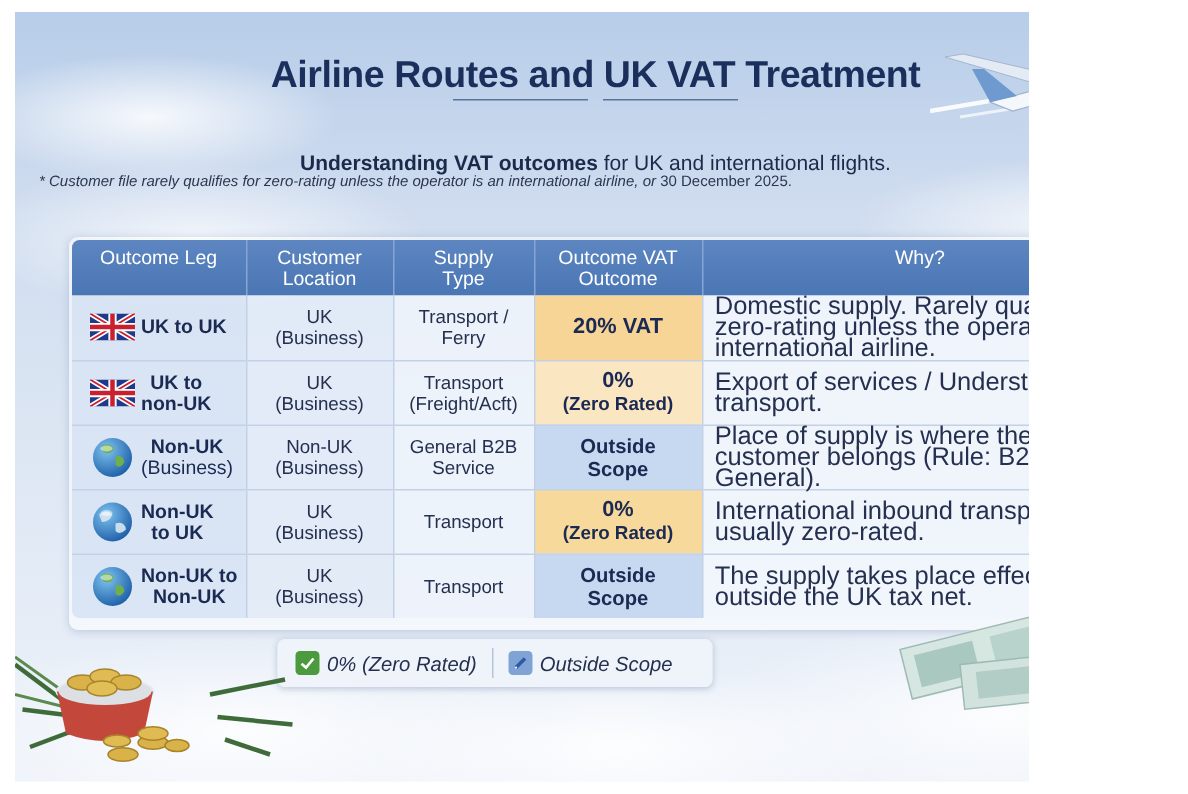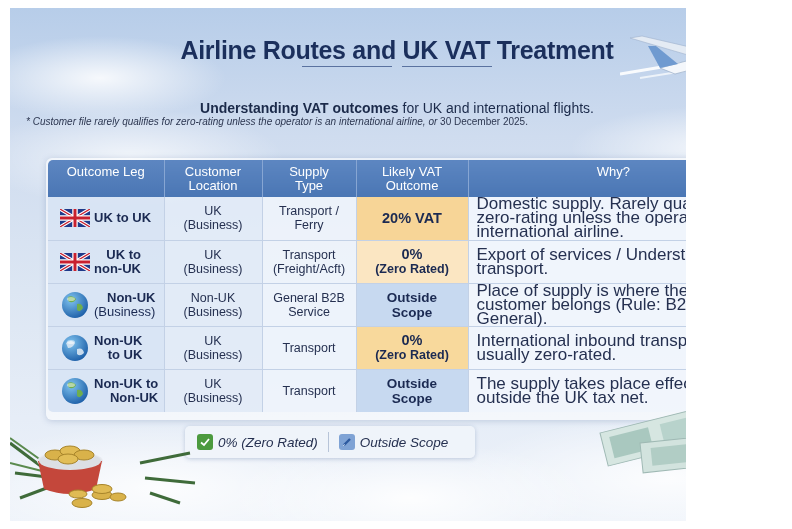--- a/index.html
+++ b/index.html
@@ -66,21 +66,21 @@
   }
   table.vat th:last-child { border-right: none; }
   table.vat td {
     height: 43px; font-size: 12.5px; color: #253050; text-align: center;
     border-right: 1px solid #c3d1e6; border-bottom: 1px solid #c3d1e6;
     line-height: 14px; padding: 0 4px;
   }
   table.vat td:last-child { border-right: none; }
   table.vat tr:last-child td { border-bottom: none; }
   table.vat td.leg {
-    text-align: right; font-weight: bold; font-size: 13px; color: #1b2a52;
+    text-align: center; font-weight: bold; font-size: 13px; color: #1b2a52;
     background: rgba(213,226,243,0.85);
     padding-left: 10px;
   }
   table.vat td.loc { background: rgba(222,232,246,0.8); }
   table.vat td.sup { background: rgba(236,242,250,0.85); }
   table.vat td.why { text-align: left; font-size: 17px; padding-left: 8px; background: rgba(240,245,252,0.8); }
   table.vat td.out { font-weight: bold; font-size: 13.5px; color: #1b2a52; }
   .out-20 { background: #f7d597 !important; }
   .out-0a { background: #fbe6c2 !important; }
   .out-0b { background: #f8d99c !important; }
@@ -142,21 +142,21 @@
           <col style="width:98px">
           <col style="width:94px">
           <col style="width:112px">
           <col>
       </colgroup>
       <thead>
         <tr>
           <th>Outcome Leg</th>
           <th><span>Customer</span><br><span>Location</span></th>
           <th><span>Supply</span><br><span>Type</span></th>
-          <th><span>Likely VAT</span><br><span>Outcome</span></th>
+          <th><span>Outcome VAT</span><br><span>Outcome</span></th>
           <th>Why?</th>
         </tr>
       </thead>
       <tbody>
 
         <tr>
           <td class="leg">
             <div class="leg-inner">
               <svg class="flag" viewBox="0 0 60 36">
                 <rect width="60" height="36" fill="#1f3a8a"></rect>

